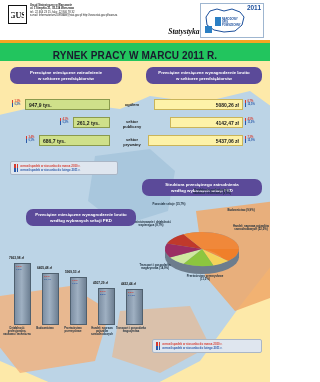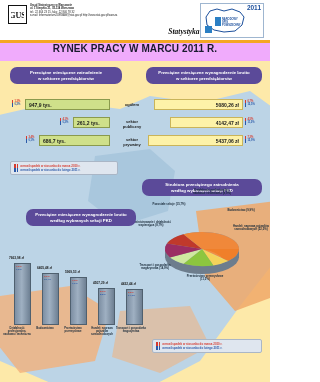--- a/index.html
+++ b/index.html
@@ -28,22 +28,22 @@
   .emblem .yr{position:absolute;right:2px;top:0px;font-size:6.5px;font-weight:bold;
               color:#1b4f9c;letter-spacing:0px;}
   .emblem .map{position:absolute;left:1px;top:1px;width:46px;height:30px;}
   .emblem .tag{position:absolute;left:14px;top:15px;font-size:2.6px;font-weight:bold;
                color:#1b4f9c;line-height:3px;}
   .emblem .sq{position:absolute;left:14px;top:13px;width:6px;height:9px;background:#2b7fc4;}
   .emblem .sq2{position:absolute;left:4px;top:22px;width:7px;height:7px;background:#2b7fc4;}
 
   
   .band-top{position:absolute;left:0;top:40px;width:270px;height:3px;background:#f5a623;}
-  .titlebar{position:absolute;left:0;top:43px;width:270px;height:18px;background:#f0abfc;
-            display:flex;align-items:flex-start;justify-content:center;}
+  .titlebar{position:absolute;left:0;top:43px;width:270px;height:18px;background:#22c55e;
+            display:flex;align-items:flex-end;justify-content:center;}
   .titlebar span{font-size:10px;font-weight:bold;color:#1a1a2e;letter-spacing:.1px;}
 
   
   .canvas{position:absolute;left:0;top:61px;width:270px;height:321px;background:#fde9a9;overflow:hidden;}
   .mapbg{position:absolute;left:0;top:0;width:270px;height:321px;}
 
   
   .pill{position:absolute;background:#5b4a99;color:#fff;border-radius:7px;
         text-align:center;font-size:4.3px;font-weight:bold;line-height:5.6px;
         padding:3px 4px;box-sizing:border-box;}

